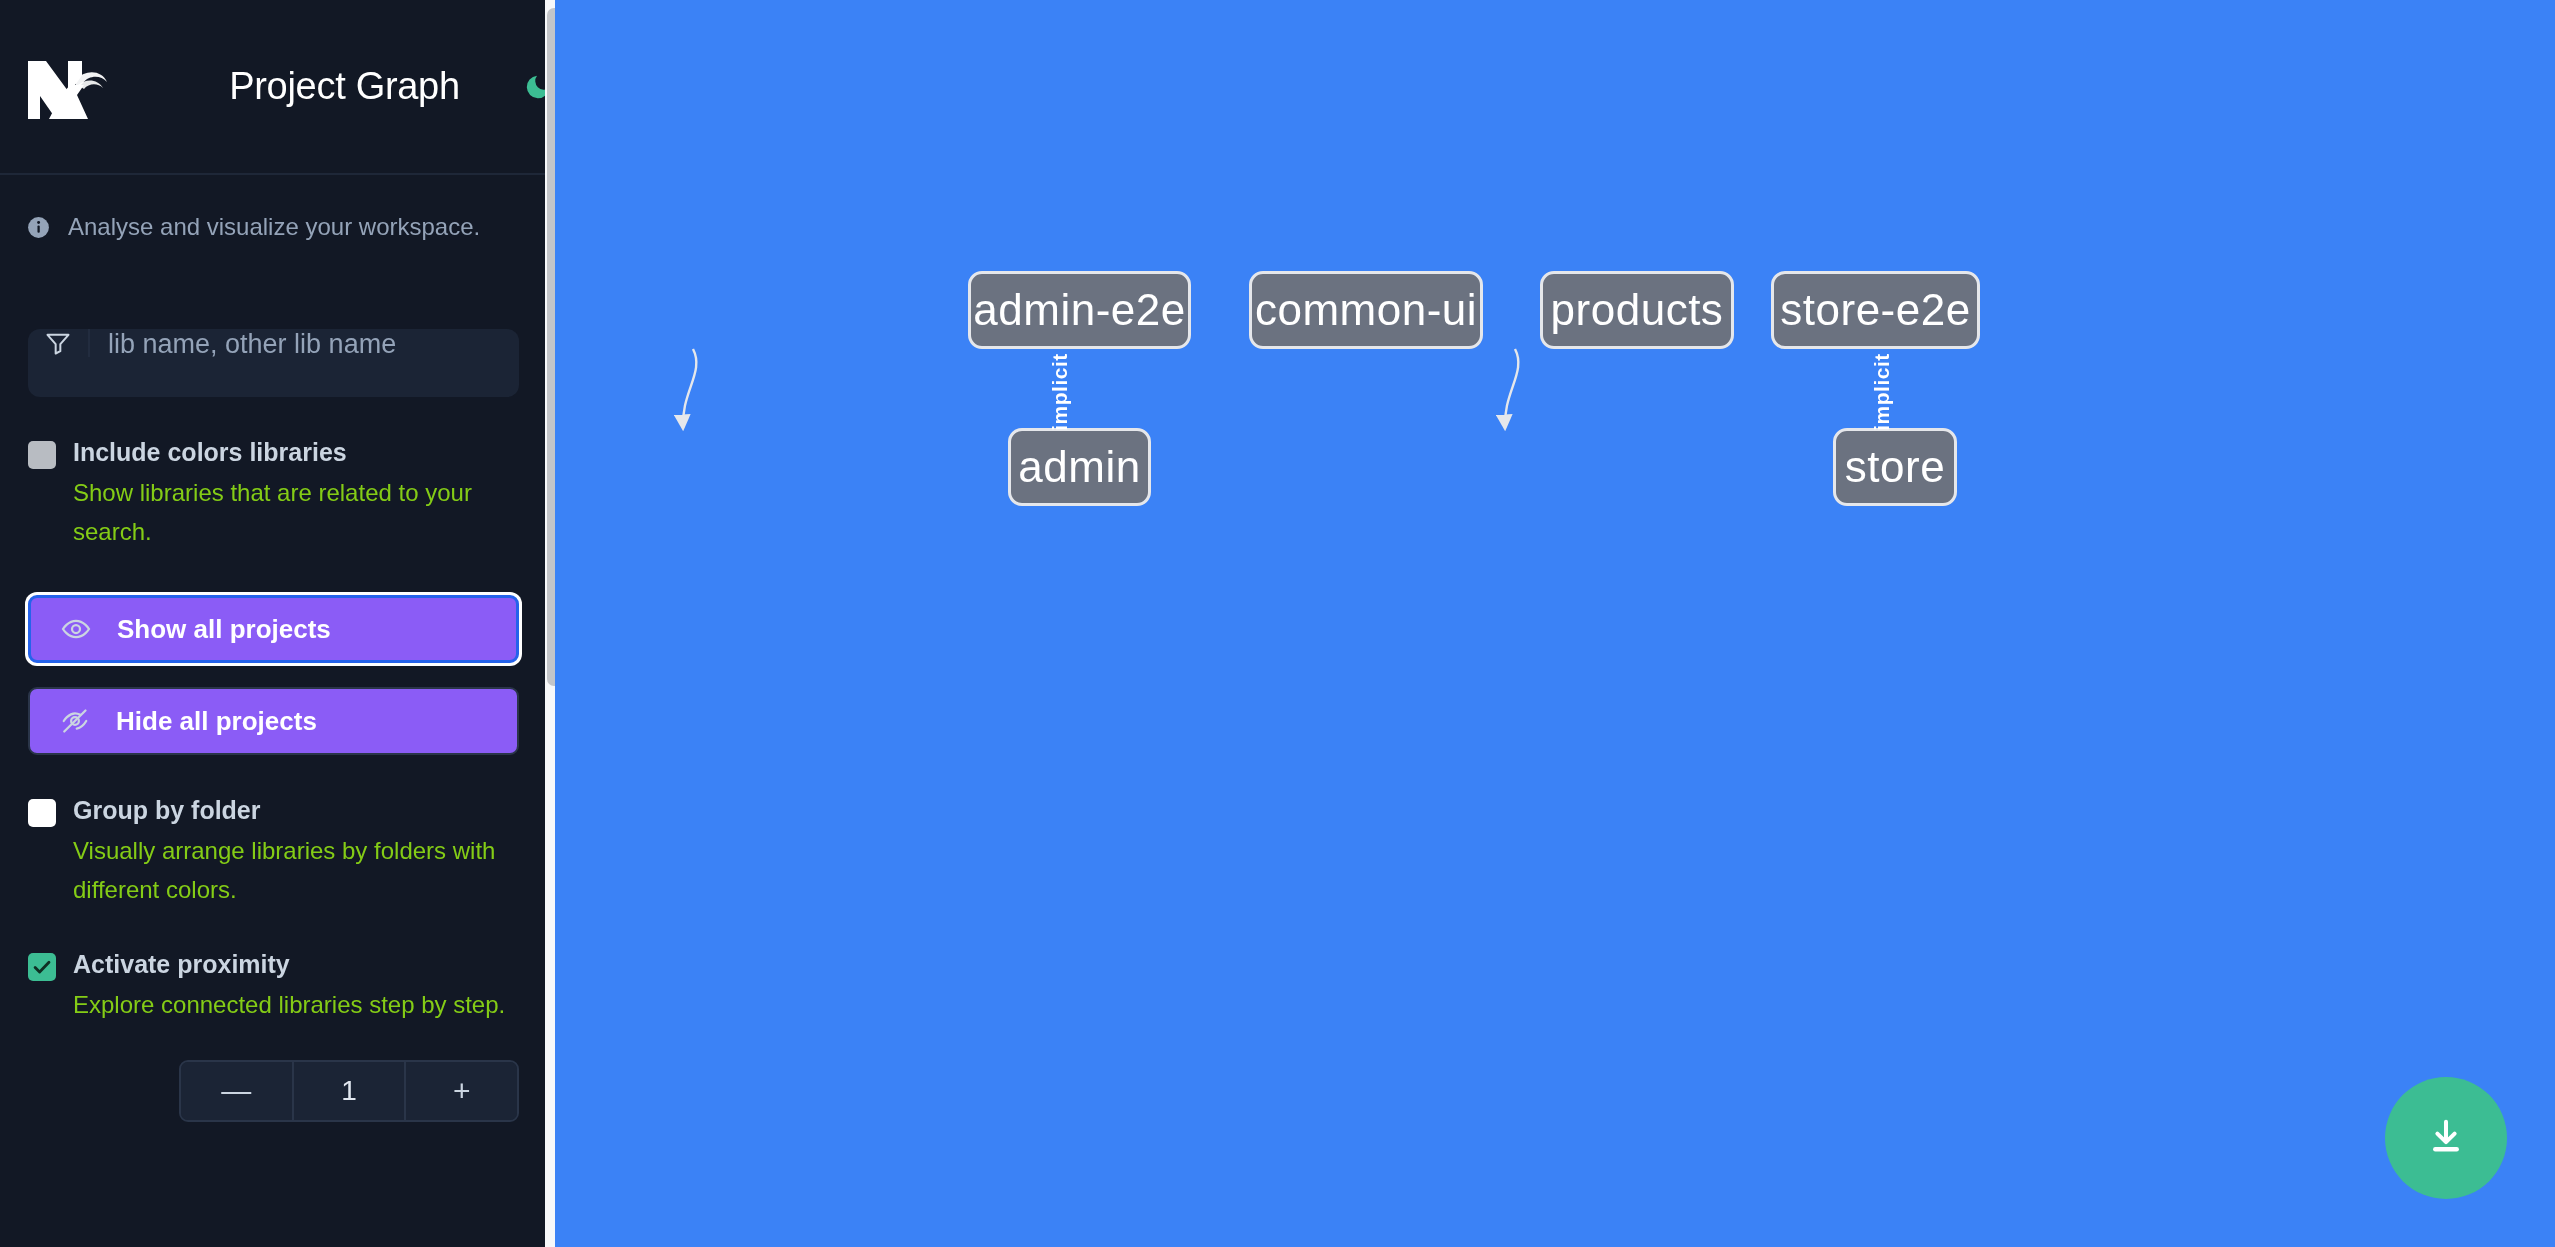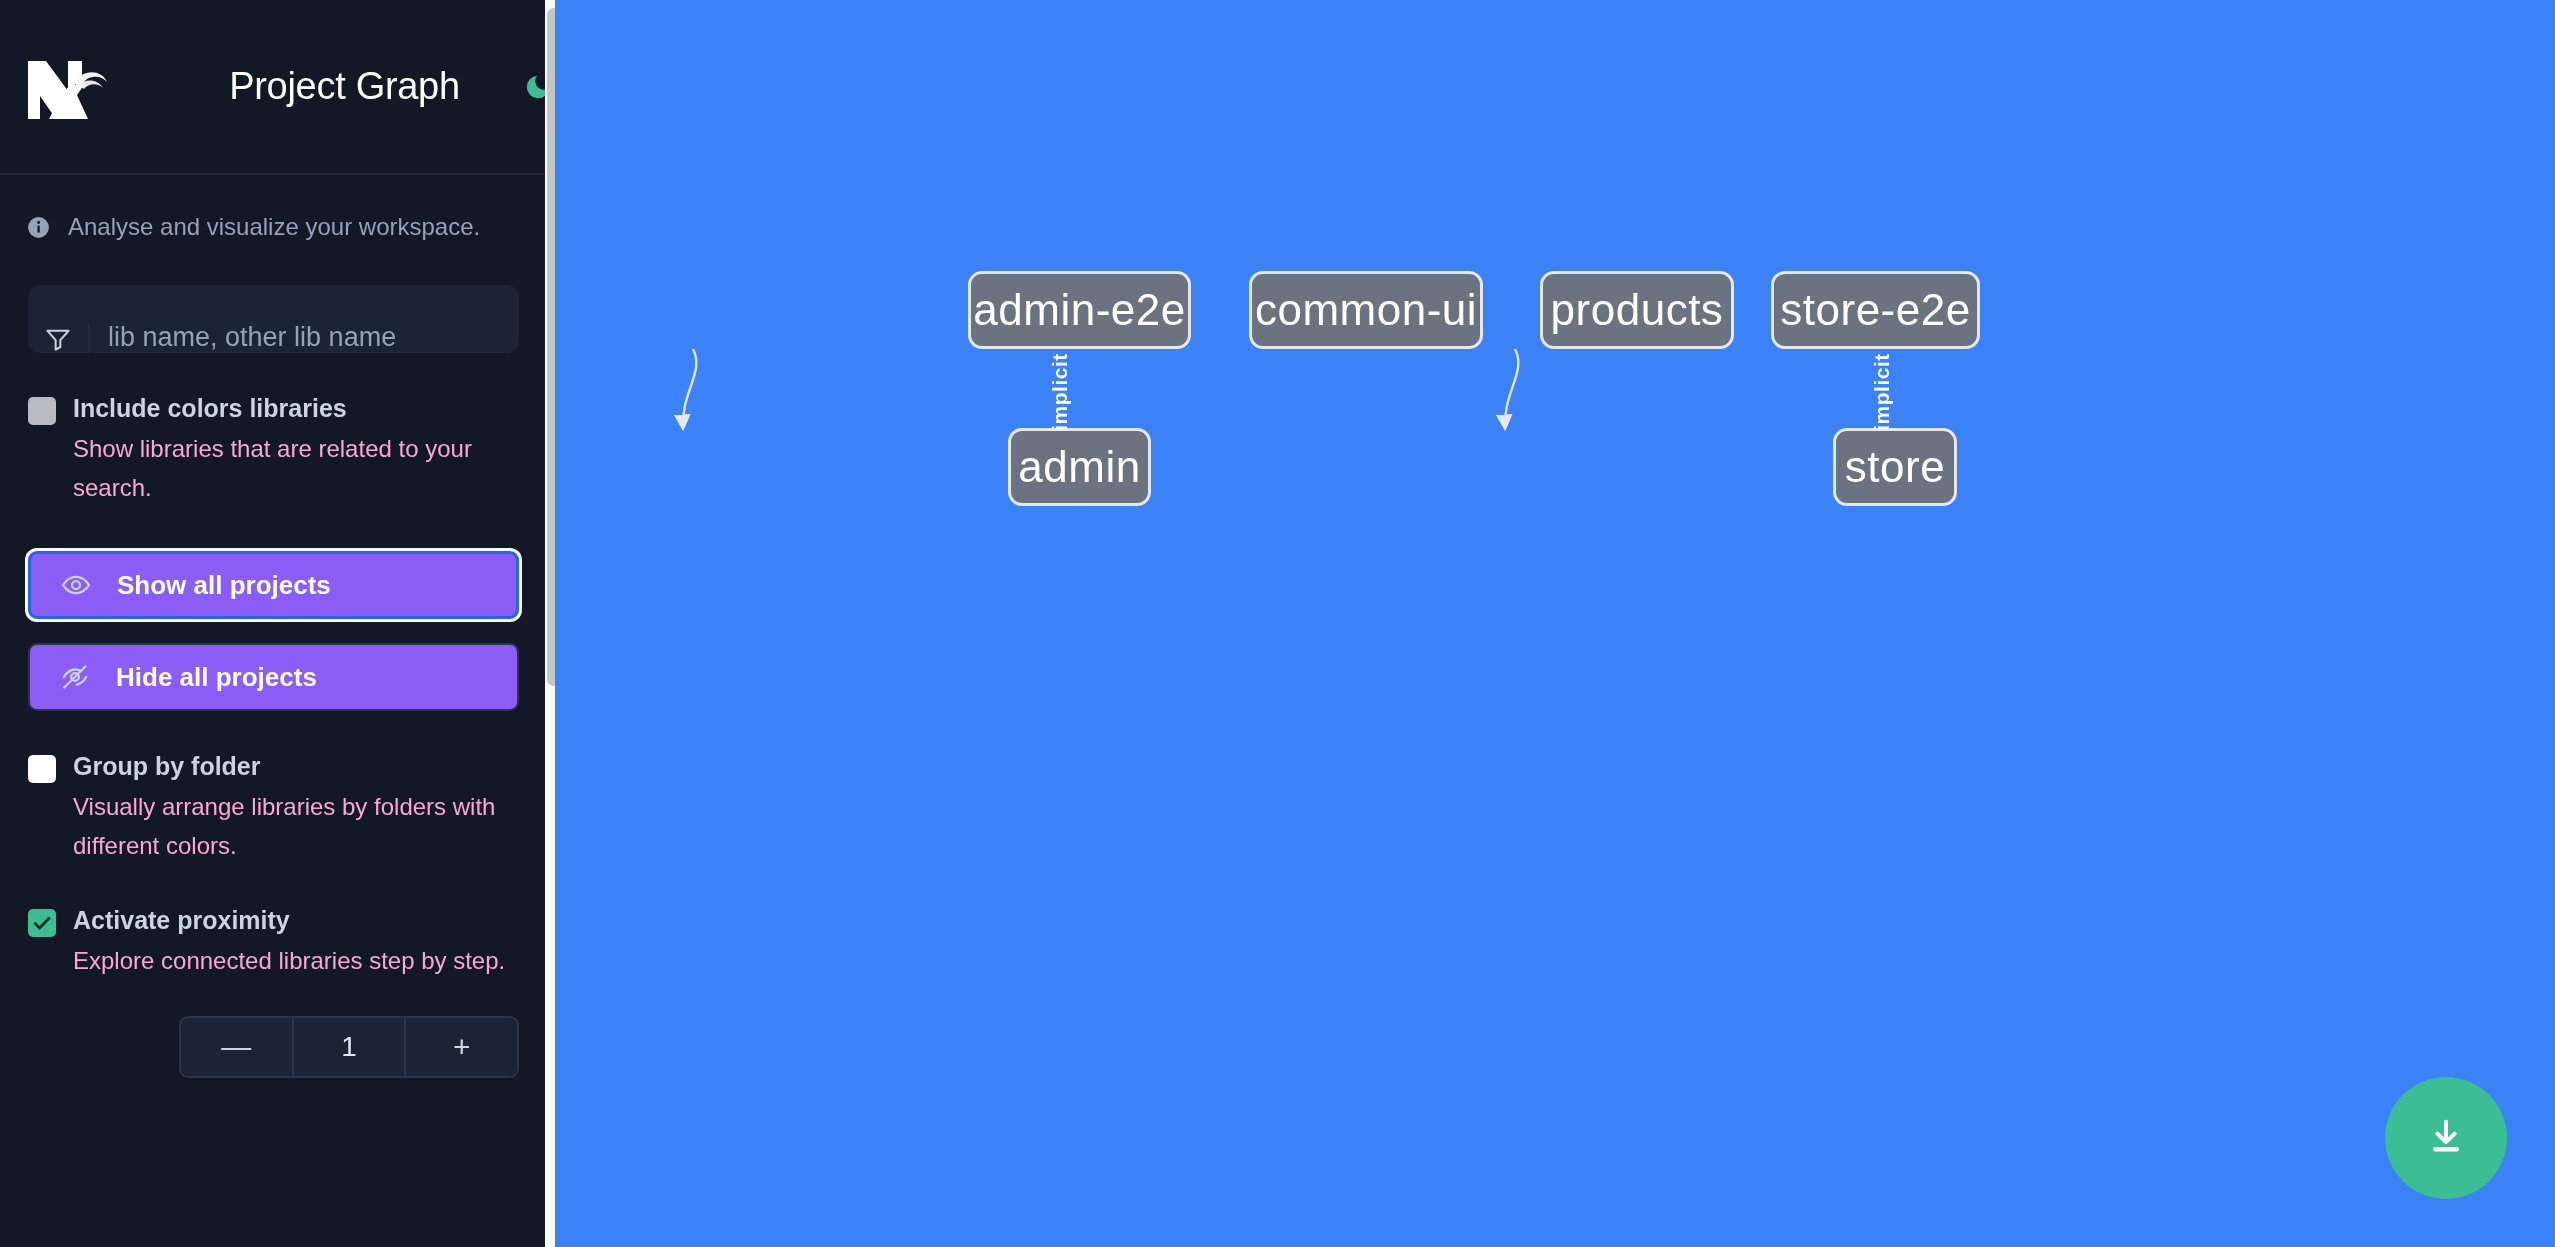--- a/index.html
+++ b/index.html
@@ -48,26 +48,26 @@
   .hint-row {
     display: flex;
     align-items: center;
     gap: 17px;
     padding: 38px 26px 0 26px;
   }
   .info-icon { width: 25px; height: 25px; flex: 0 0 25px; }
   .hint-text { color: #94a3b8; font-size: 24px; }
 
   .filter-box {
-    margin: 44px 36px 0 28px;
+    margin: 88px 36px 0 28px;
     height: 68px;
     background: #1b2435;
     border-radius: 12px;
     display: flex;
-    align-items: flex-end;
+    align-items: flex-start;
     overflow: hidden;
   }
   .filter-icon-wrap {
     width: 62px;
     display: flex; align-items: center; justify-content: center;
     border-right: 2px solid #222c3f;
     flex: 0 0 62px;
   }
   .filter-input {
     flex: 1;
@@ -94,21 +94,21 @@
   .cb-white { background: #ffffff; }
   .cb-green { background: #3cbd93; }
   .cb-green svg { display: block; }
   .opt-label {
     color: #cbd5e1;
     font-size: 25px;
     font-weight: bold;
     line-height: 30px;
   }
   .opt-desc {
-    color: #f9a8d4;
+    color: #84cc16;
     font-size: 24px;
     line-height: 39px;
     margin-left: 45px;
     margin-top: 4px;
     max-width: 470px;
   }
 
   .btn-block { padding: 44px 36px 0 28px; }
   .big-btn {
     width: 100%;

